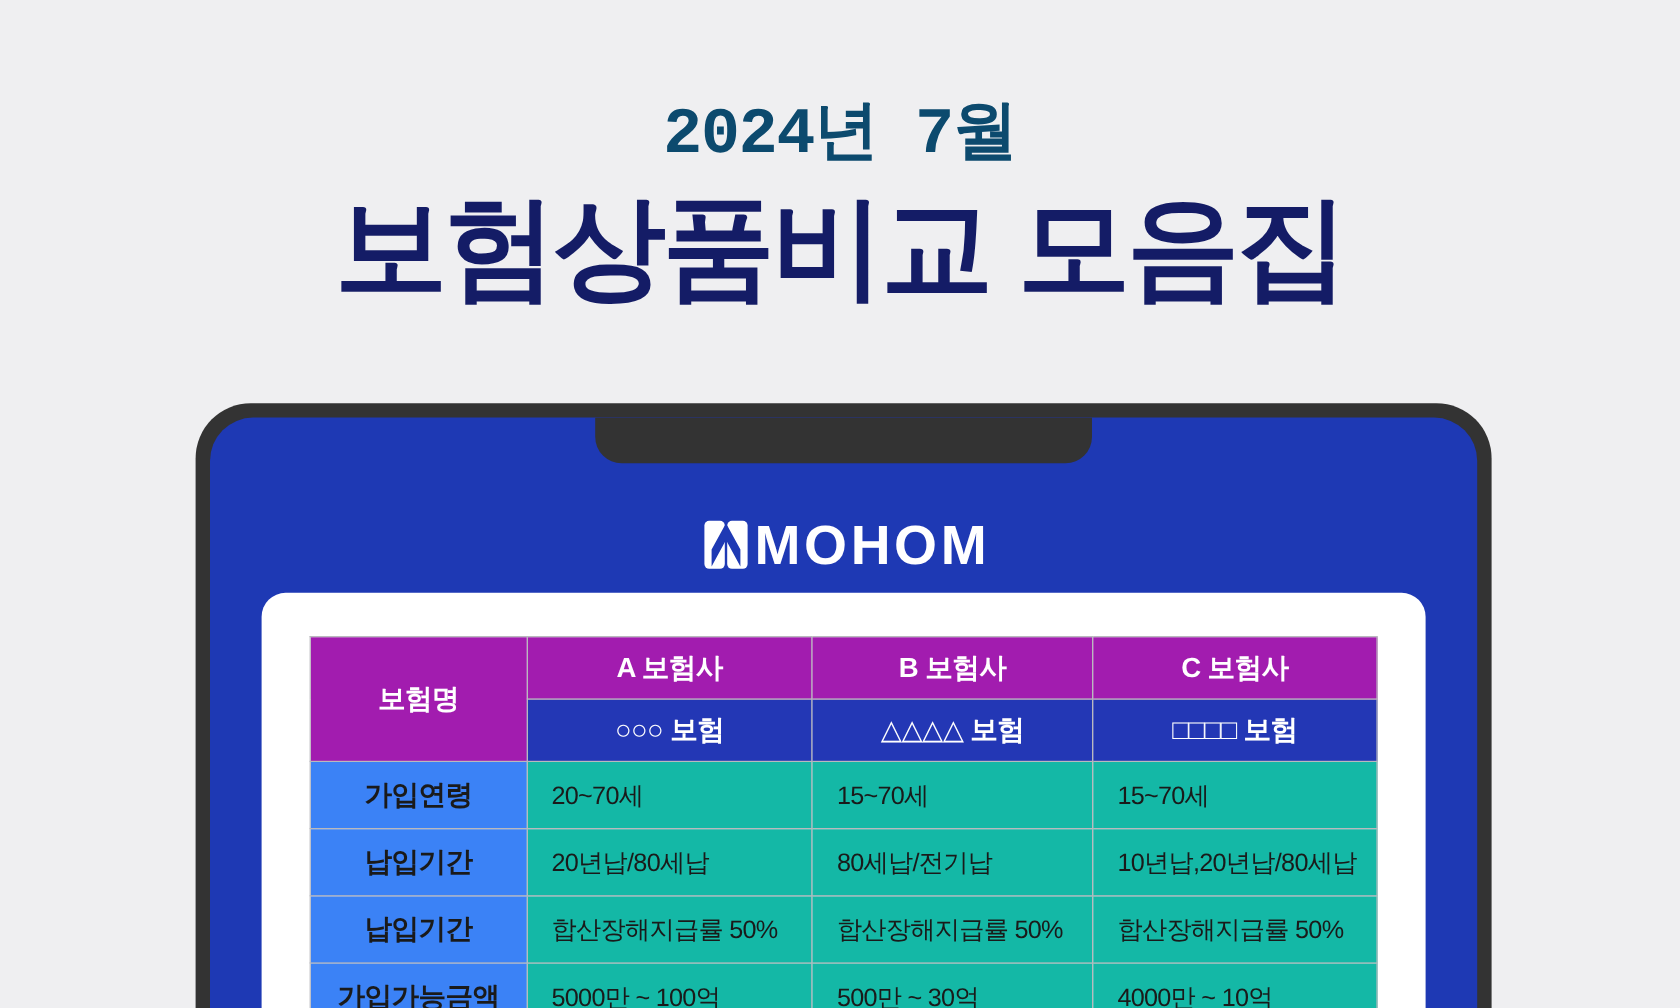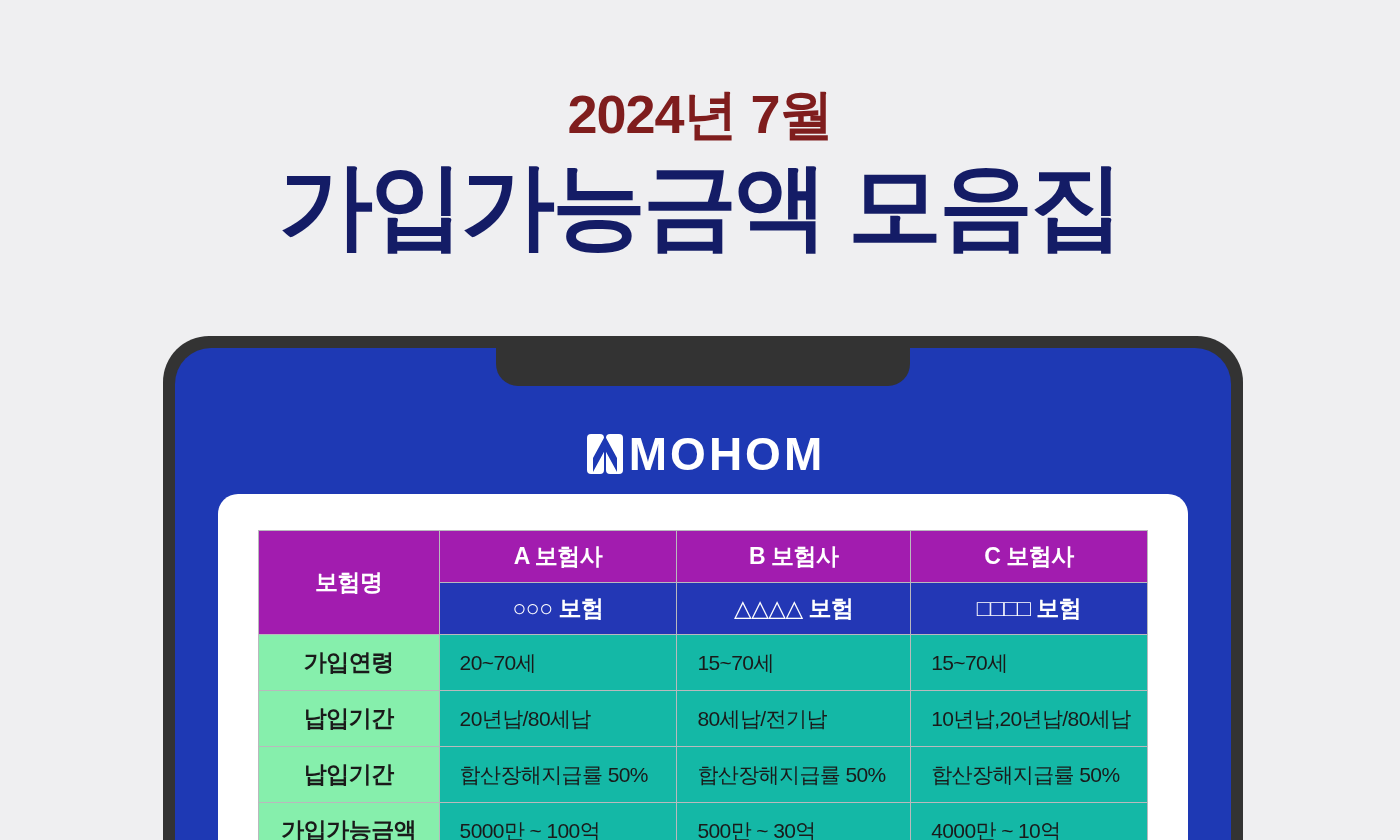--- a/index.html
+++ b/index.html
@@ -19,23 +19,24 @@
   
   .title-block {
     width: 100%;
     padding-top: 86px;
     text-align: center;
   }
 
   .title-sub {
     font-size: 54px;
     font-weight: 700;
-    color: #7f1d1d;
+    color: #0c4a6e;
     letter-spacing: -1px;
     line-height: 1.05;
+    font-family: Liberation Mono, monospace;
   }
 
   .title-main {
     margin-top: 14px;
     font-size: 94px;
     font-weight: 800;
     color: #141c66;
     letter-spacing: -3px;
     line-height: 1.05;
     white-space: nowrap;
@@ -148,21 +149,21 @@
     color: #ffffff;
     font-size: 23px;
     font-weight: 700;
     text-align: center;
     height: 52px;
     letter-spacing: -0.5px;
   }
 
   
   .td-label {
-    background: #86efac;
+    background: #3b82f6;
     color: #1a1a1a;
     font-size: 23px;
     font-weight: 600;
     text-align: center;
     height: 56px;
     letter-spacing: -0.5px;
   }
 
   .td-value {
     background: #14b8a6;
@@ -179,21 +180,21 @@
   .col-label { width: 180px; }
   .col-a     { width: 237px; }
   .col-b     { width: 233px; }
   .col-c     { width: 236px; }
 </style>
 </head>
 <body>
 
 <div class="title-block">
   <div class="title-sub">2024년 7월</div>
-  <div class="title-main">가입가능금액 모음집</div>
+  <div class="title-main">보험상품비교 모음집</div>
 </div>
 
 <div class="phone">
   <div class="phone-screen">
 
     <div class="notch"></div>
 
     <div class="brand">
       <svg class="brand-mark" viewBox="0 0 48 48">
         <path d="M10 4 h9 a4 4 0 0 1 4 4 v32 a4 4 0 0 1 -4 4 h-9 a4 4 0 0 1 -4 -4 V8 a4 4 0 0 1 4 -4 z" fill="#ffffff"></path>

